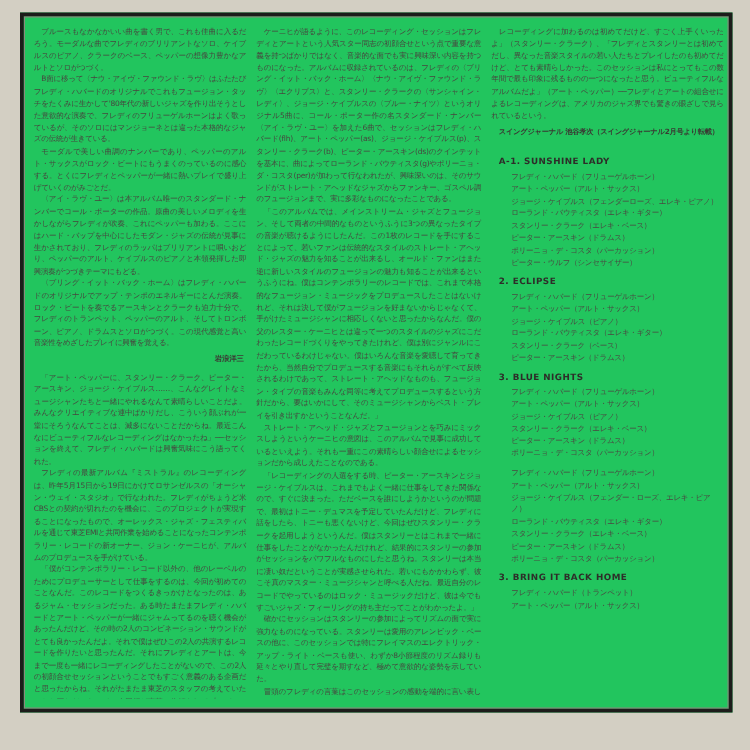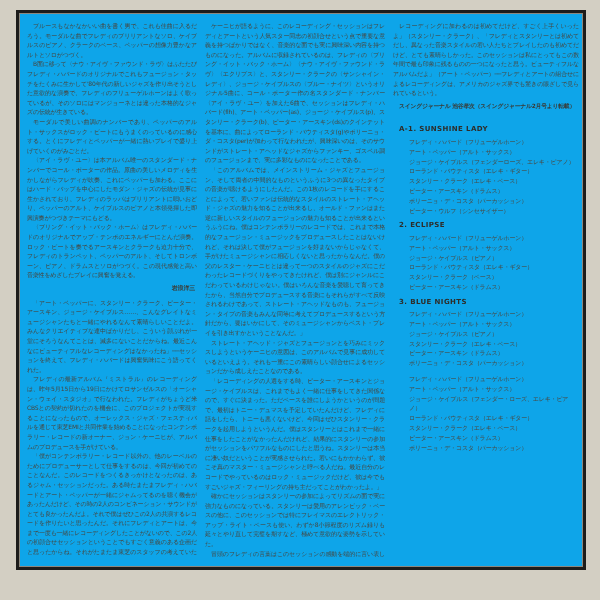--- a/index.html
+++ b/index.html
@@ -3,21 +3,21 @@
 <meta charset="utf-8">
 <style>
   html,body{margin:0;padding:0;}
   body{
     width:600px;height:600px;overflow:hidden;position:relative;
     background:#d3cfc3;
     font-family:"DejaVu Sans",sans-serif;
   }
   .frame{
     position:absolute;left:16px;top:10px;width:570px;height:560px;
-    background:#0ea5e9;
+    background:#22c55e;
     border:3px solid #1c1c1a;
     box-sizing:border-box;
     box-shadow:0 0 0 1px #8b887e inset;
   }
   .col{
     position:absolute;top:8px;overflow:hidden;
     color:#47463f;
     font-size:6px;line-height:9.6px;
     letter-spacing:-0.2px;
   }
@@ -98,20 +98,25 @@
         </div>
         <div class="tsec">
           <div class="tperson">フレディ・ハバード（フリューゲルホーン）</div>
           <div class="tperson">アート・ペッパー（アルト・サックス）</div>
           <div class="tperson">ジョージ・ケイブルス（フェンダー・ローズ、エレキ・ピアノ）</div>
           <div class="tperson">ローランド・バウティスタ（エレキ・ギター）</div>
           <div class="tperson">スタンリー・クラーク（エレキ・ベース）</div>
           <div class="tperson">ピーター・アースキン（ドラムス）</div>
           <div class="tperson">ポリーニョ・デ・コスタ（パーカッション）</div>
         </div>
+        <div class="tsec">
+          <div class="ttitle">3. BRING IT BACK HOME</div>
+          <div class="tperson">フレディ・ハバード（トランペット）</div>
+          <div class="tperson">アート・ペッパー（アルト・サックス）</div>
+        </div>
       </div>
     <div class="footer">
       
       
       
     </div>
   </div>
 </div>
 
 </body></html>

